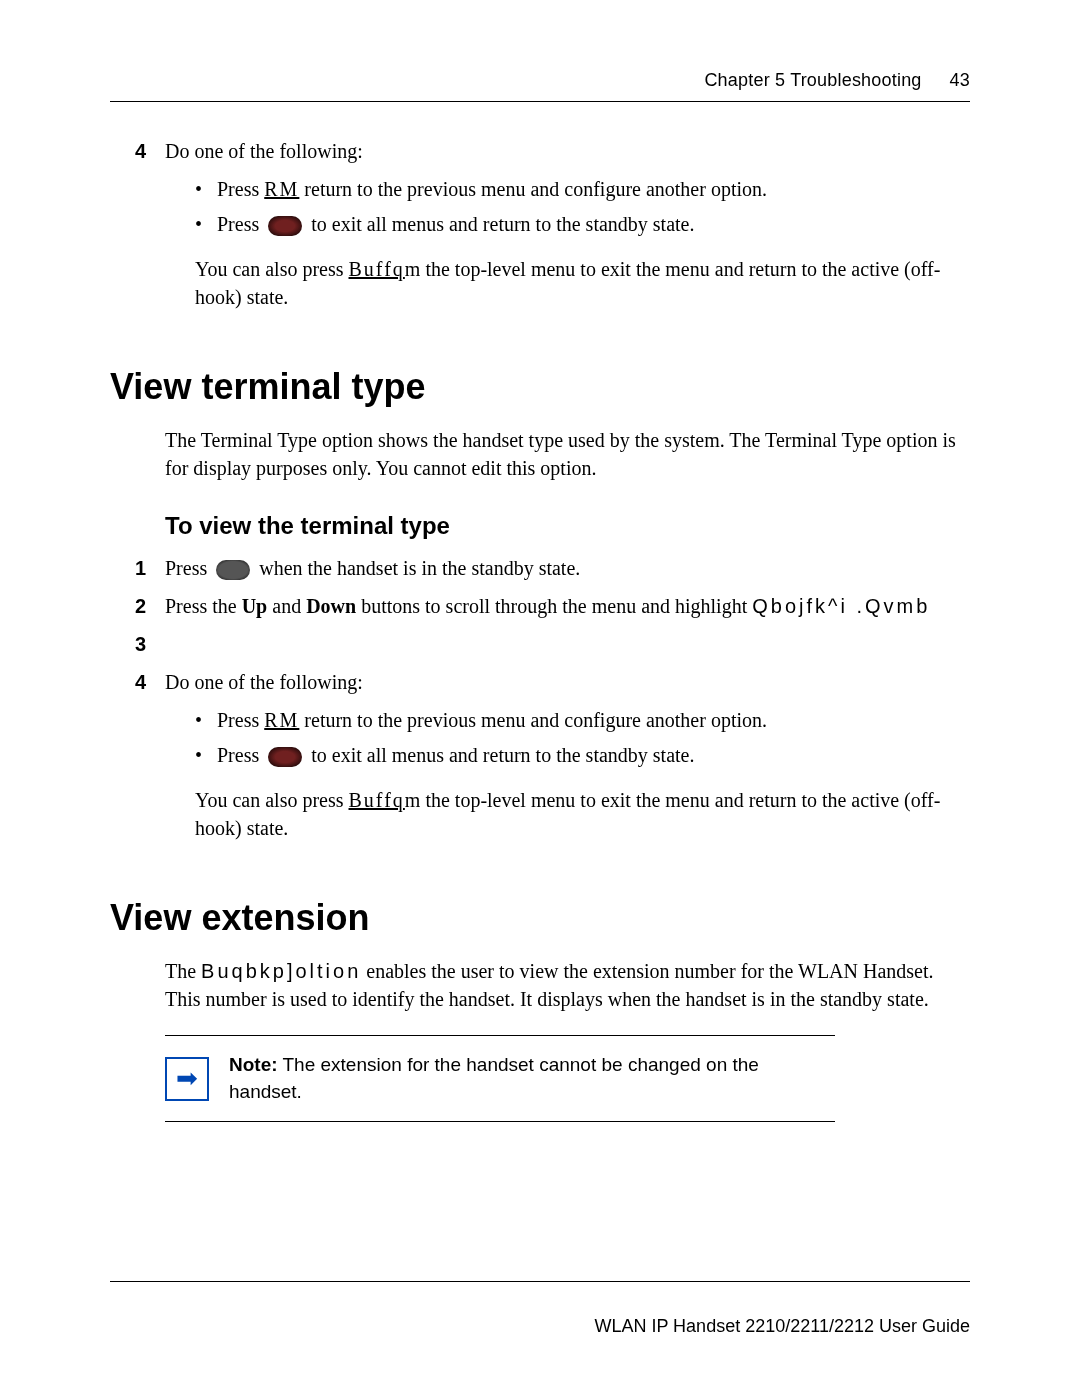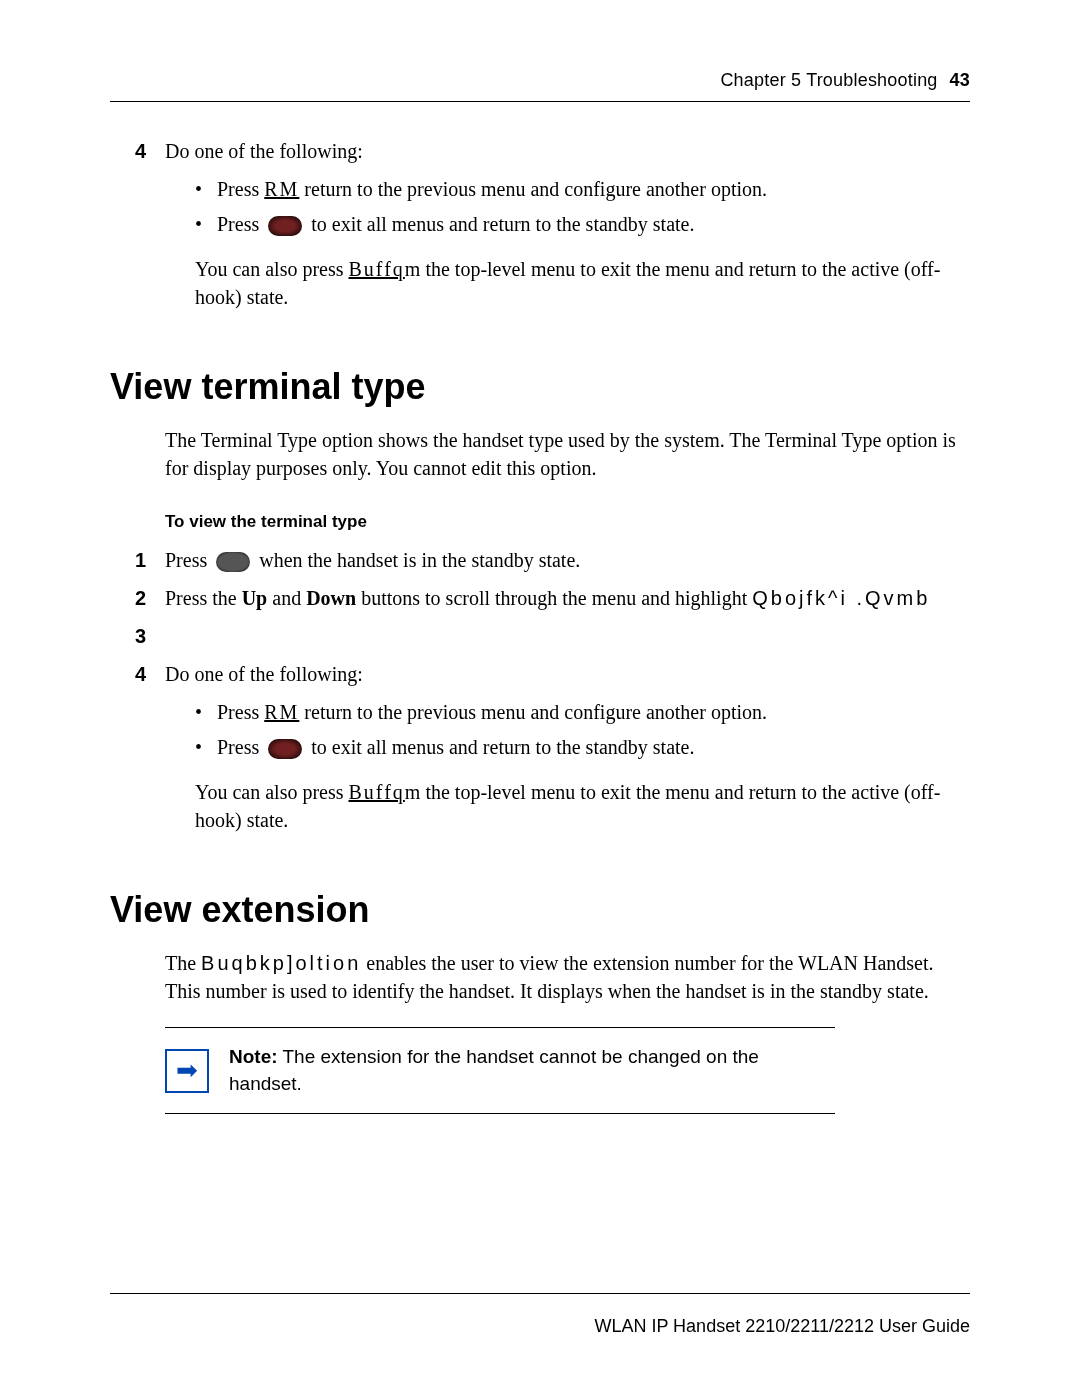--- a/index.html
+++ b/index.html
@@ -21,22 +21,22 @@
     display: flex;
     justify-content: flex-end;
     font-family: Arial, Helvetica, sans-serif;
     font-size: 18px;
     letter-spacing: 0.2px;
     border-bottom: 1px solid #000;
     padding-bottom: 10px;
     margin-bottom: 35px;
   }
   .running-head .pg {
-    font-weight: bold;
-    margin-left: 12px;
+    font-weight: normal;
+    margin-left: 28px;
   }
   .body-area {
     padding-left: 55px;   
   }
   .num-item {
     display: flex;
     margin-bottom: 10px;
     font-size: 20px;
     line-height: 1.4;
   }
@@ -67,21 +67,21 @@
   }
   h2.section {
     font-family: Arial, Helvetica, sans-serif;
     font-weight: bold;
     font-size: 36px;
     margin: 55px 0 18px -55px; 
   }
   h3.subsection {
     font-family: Arial, Helvetica, sans-serif;
     font-weight: bold;
-    font-size: 17px;
+    font-size: 24px;
     margin: 30px 0 14px 0;
   }
   .softkey {
     font-family: Liberation Serif, serif;
     text-decoration: underline;
     letter-spacing: 2px;
   }
   .menulabel {
     font-family: Arial, Helvetica, sans-serif;
     letter-spacing: 3px;
@@ -135,21 +135,21 @@
     font-family: Arial, Helvetica, sans-serif;
     font-size: 19px;
     line-height: 1.4;
   }
   .footer {
     position: absolute;
     left: 110px;
     right: 110px;
     bottom: 60px;
     border-top: 1px solid #000;
-    padding-top: 22px;
+    padding-top: 34px;
     text-align: right;
     font-family: Arial, Helvetica, sans-serif;
     font-size: 18px;
   }
 </style>
 </head>
 <body>
 
 <div class="page">
 

